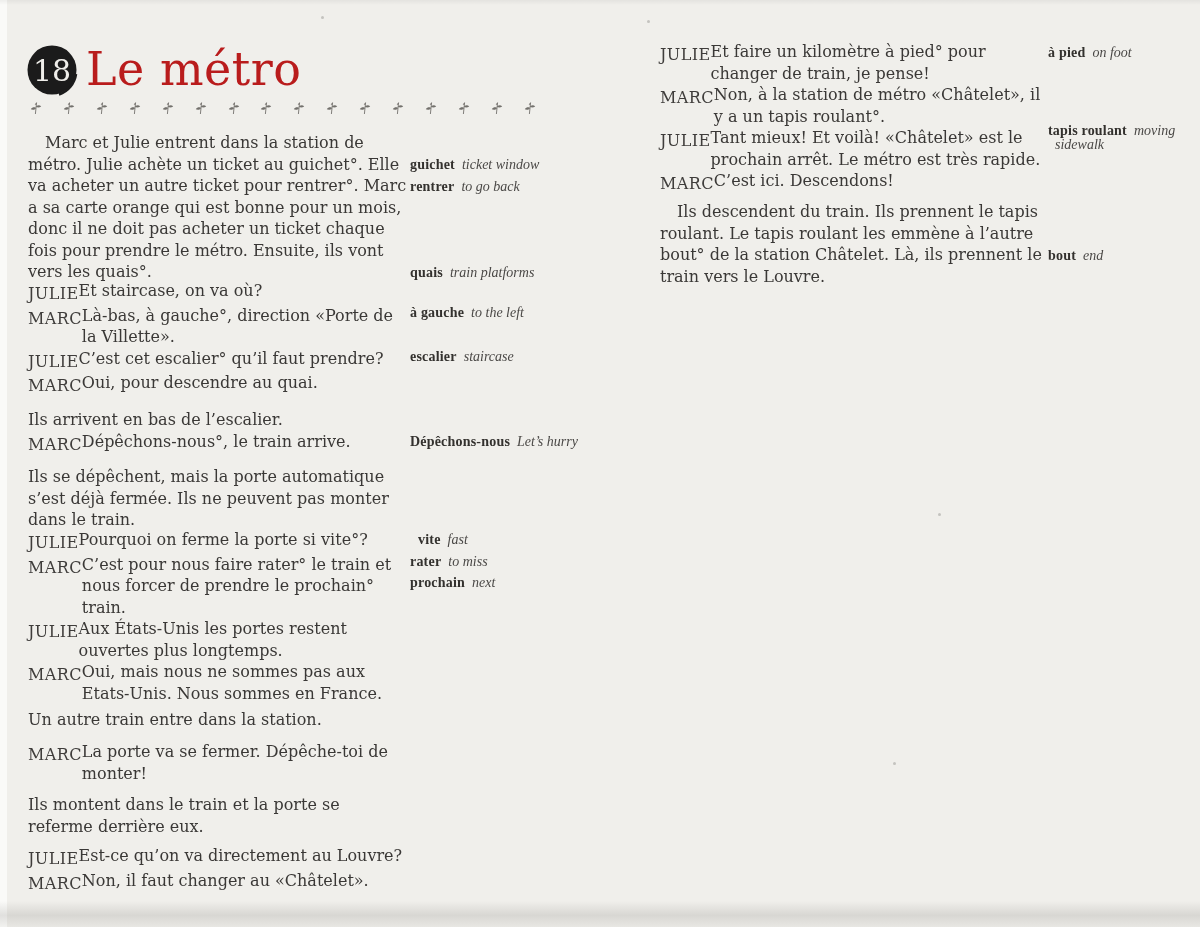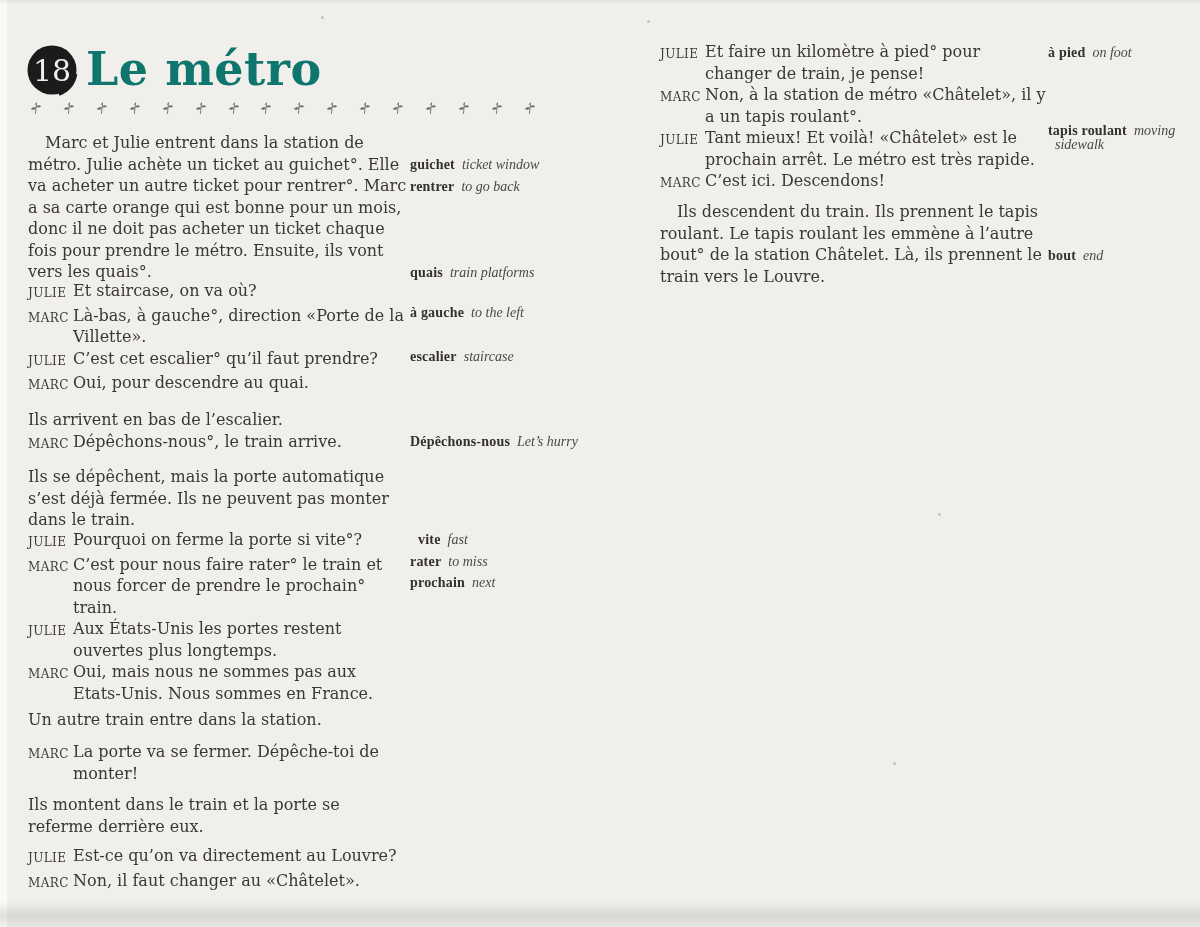--- a/index.html
+++ b/index.html
@@ -17,38 +17,38 @@
   .edge-left{position:absolute;left:0;top:0;width:7px;height:100%;background:#fafaf8;}
   .edge-top{position:absolute;left:0;top:0;width:100%;height:5px;background:linear-gradient(to bottom,rgba(0,0,0,0.05),rgba(0,0,0,0));}
   .edge-bottom{position:absolute;left:0;bottom:0;width:100%;height:26px;
     background:linear-gradient(to bottom,rgba(0,0,0,0) 0%,rgba(90,88,84,0.16) 55%,rgba(90,88,84,0.05) 100%);}
   .speck{position:absolute;width:3px;height:3px;border-radius:50%;background:#8f8e8a;opacity:.45;}
 
   
   .badge{position:absolute;left:26px;top:44px;width:56px;height:56px;}
   .page-title{
     position:absolute;left:86px;top:44px;margin:0;
-    font-size:46px;font-weight:700;letter-spacing:.5px;color:#0f766e;line-height:1.1;
+    font-size:46px;font-weight:400;letter-spacing:.5px;color:#b91c1c;line-height:1.1;
   }
   .ornaments{
     position:absolute;left:30px;top:101px;width:506px;height:18px;
     display:flex;justify-content:space-between;align-items:flex-start;
   }
   .ornaments svg{opacity:.8;}
 
   
   .col{position:absolute;font-size:16px;line-height:21.5px;}
   .col .block{position:absolute;left:0;}
   .narration{margin:0;}
   .narration.indent{text-indent:17px;}
   .dialogue{margin:0;}
   .line{display:flex;}
   .speaker{
     flex:0 0 45px;
-    font-size:12px;letter-spacing:.4px;color:#3f3d3b;
+    font-size:16px;letter-spacing:.4px;color:#3f3d3b;
     padding-top:3px;
   }
   .utterance{flex:1;}
 
   
   .glosses{position:absolute;top:0;font-family:Liberation Serif, serif;font-size:14px;line-height:14px;}
   .gloss{position:absolute;left:0;padding-left:7px;text-indent:-7px;}
   .gloss .term{font-weight:700;font-style:normal;color:#33312e;letter-spacing:.2px;}
   .gloss .trans{font-style:italic;font-weight:400;color:#4a4846;}
 </style>

